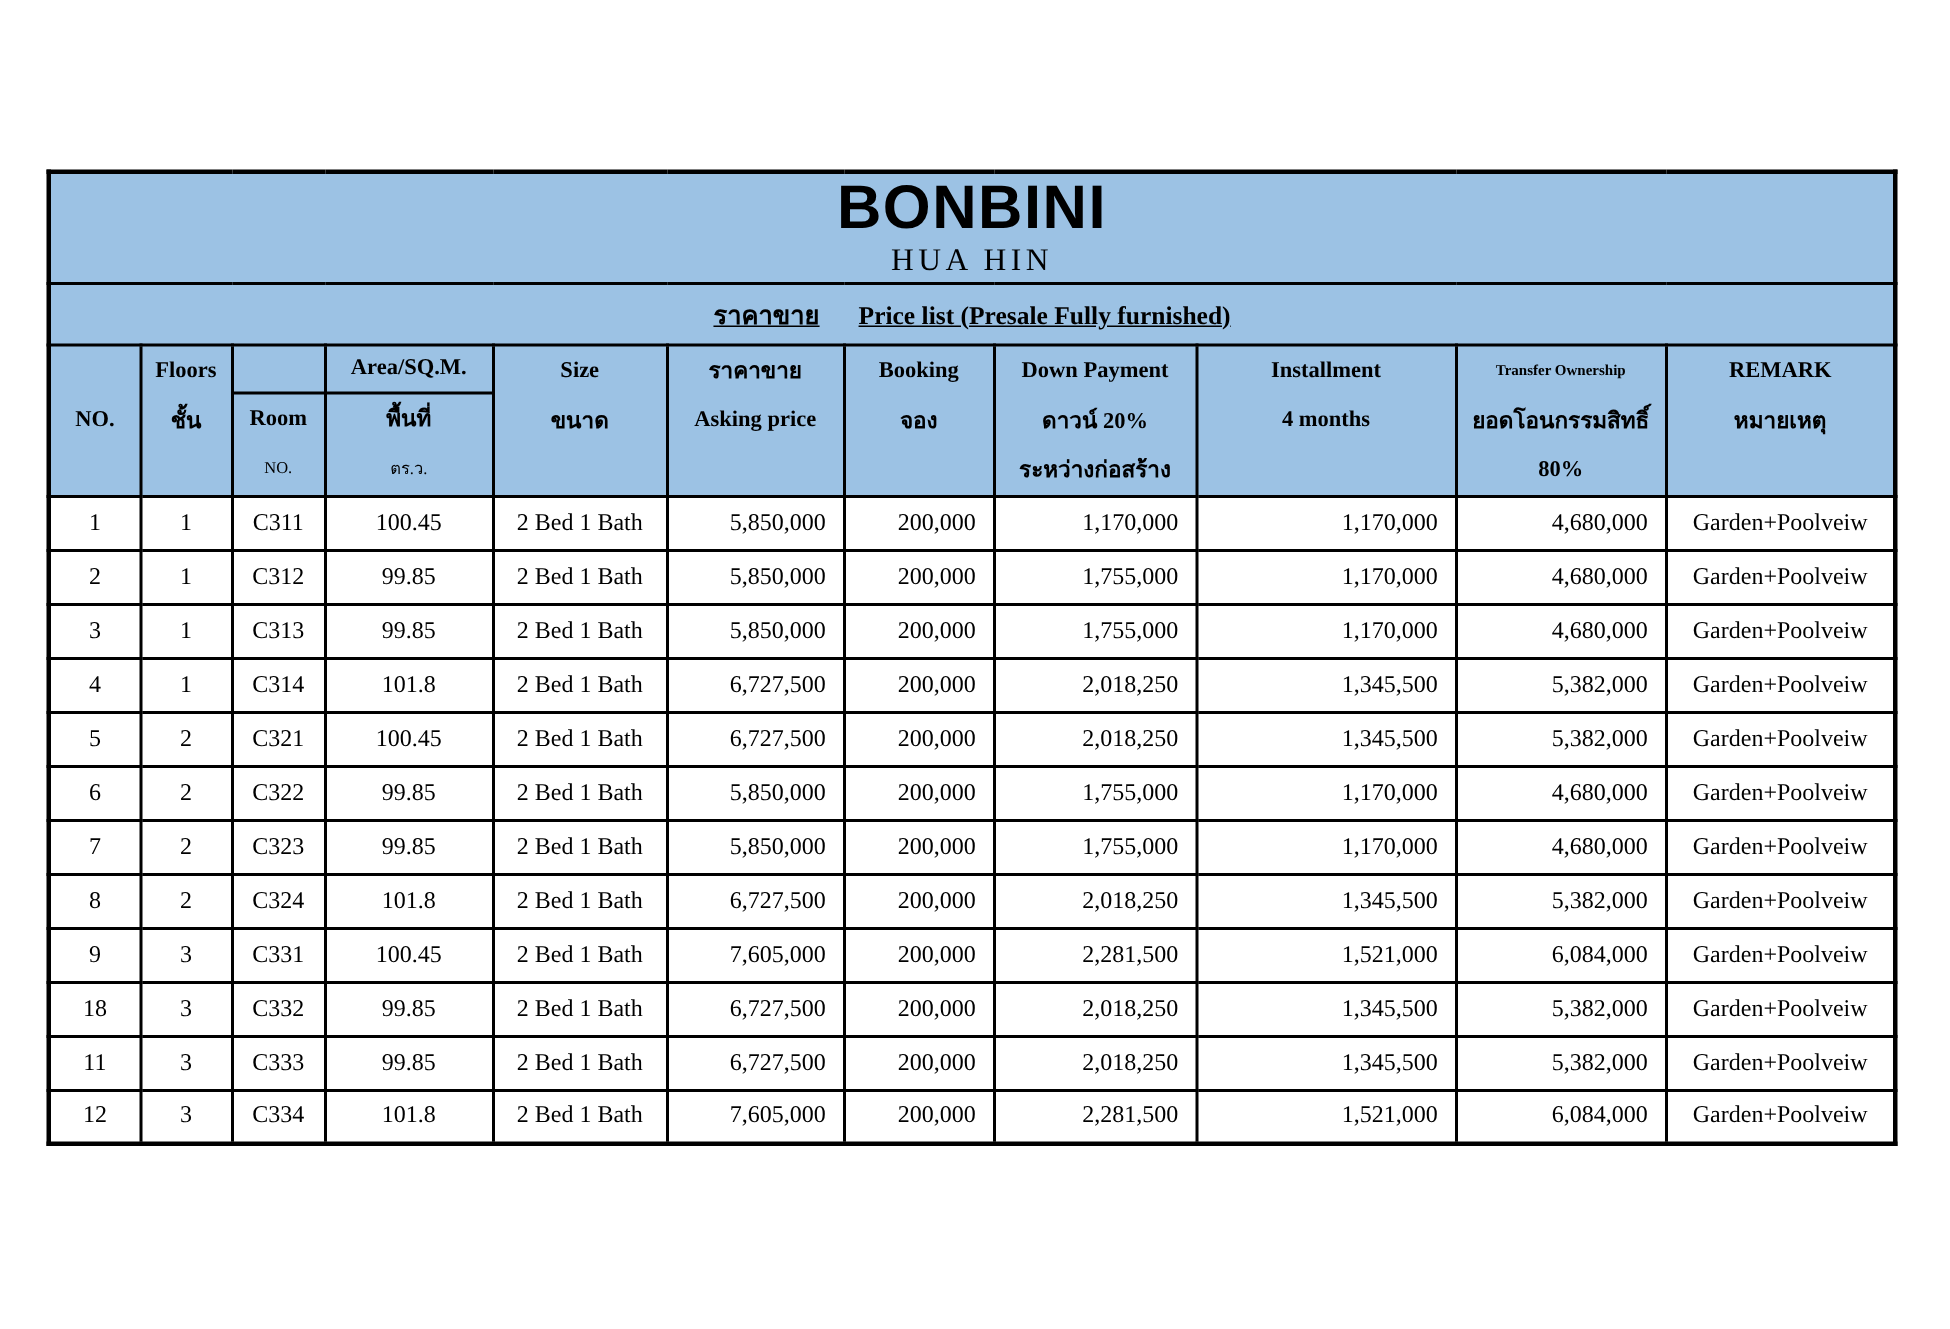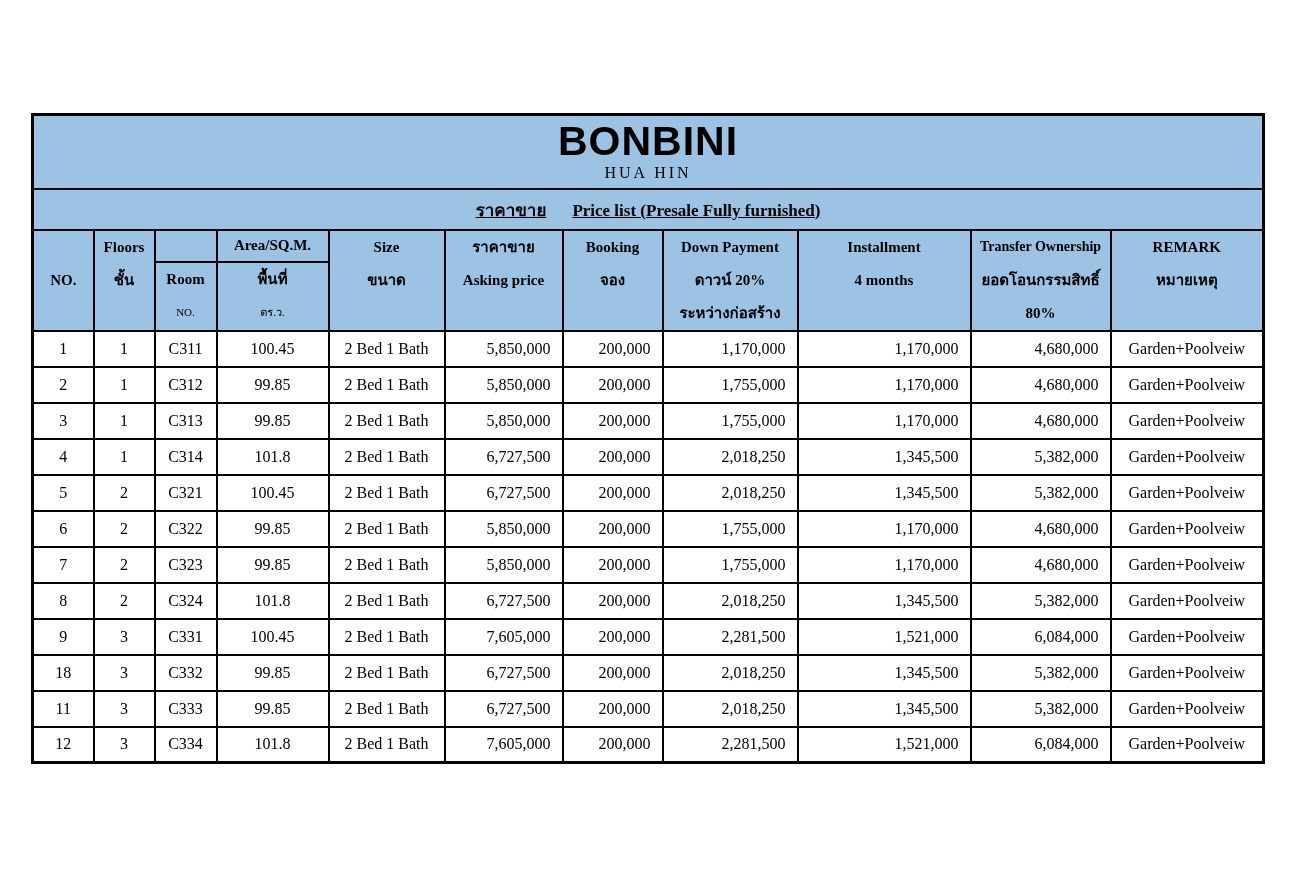--- a/index.html
+++ b/index.html
@@ -26,35 +26,35 @@
   }
 
   
   tr.title-row td { height: 74px; text-align: center; vertical-align: middle; }
   .project-title {
     font-family: "Liberation Sans", sans-serif;
     font-size: 41px; font-weight: 600; letter-spacing: 1px; line-height: 1.02;
   }
   .project-location {
     font-family: "Liberation Serif", serif;
-    font-size: 16px; letter-spacing: 3px; margin-top: 1px;
+    font-size: 21px; letter-spacing: 3px; margin-top: 1px;
   }
   tr.caption-row td { height: 41px; text-align: center; vertical-align: middle; }
   .caption-line { font-weight: bold; font-size: 17px; text-decoration: underline; }
   .caption-thai { margin-right: 26px; }
 
   
   tr.header-row th {
     height: 80px; vertical-align: top;
     font-weight: bold; font-size: 15px;
     background: var(--blue);
   }
   .hslot { height: 33px; display: flex; align-items: center; justify-content: center; text-align: center; }
   .hslot.small { font-size: 11px; font-weight: normal; }
-  .hslot.tight { font-size: 14px; }
+  .hslot.tight { font-size: 10px; }
   .subtop { height: 32px; border-bottom: 2px solid #000; display: flex; align-items: center; justify-content: center; }
 
   
   tr.data-row td { height: 36px; font-size: 16px; vertical-align: middle; background: #fff; }
   td.c { text-align: center; }
   td.r { text-align: right; padding-right: 11px; }
   td.remark-cell { text-align: center; font-size: 17px; white-space: nowrap; padding: 0 1px; }
 </style>
 </head>
 <body>

